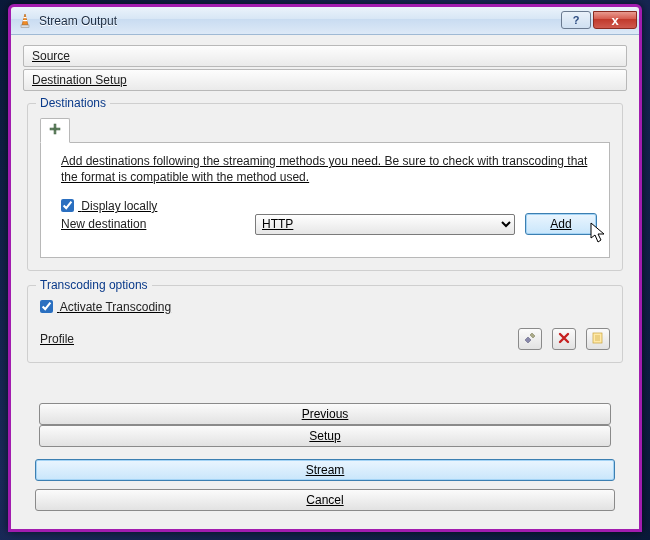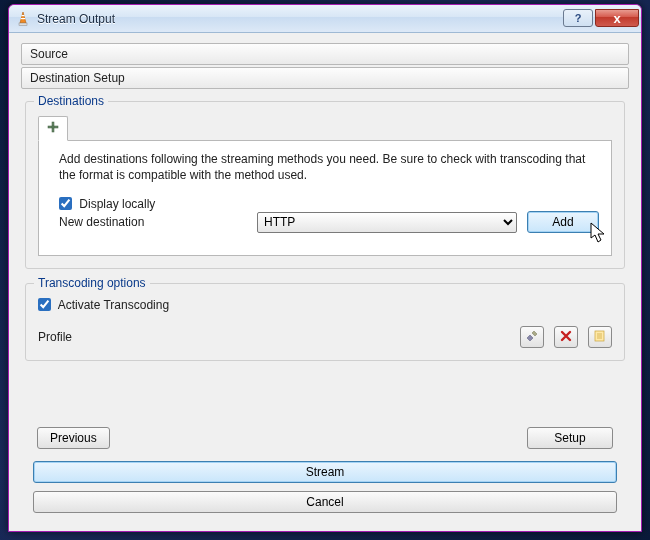--- a/index.html
+++ b/index.html
@@ -13,21 +13,21 @@
     overflow: hidden;
     position: relative;
   }
   .window {
     position: absolute;
     left: 8px;
     top: 4px;
     width: 634px;
     height: 528px;
     background: #f0f0f0;
-    border: 1px solid #a21caf;
+    border: 3px solid #a21caf;
     border-radius: 6px 6px 0 0;
     box-shadow: 0 0 8px rgba(0,0,0,0.6);
     display: flex;
     flex-direction: column;
   }
   .titlebar {
     height: 28px;
     background: linear-gradient(to bottom, #ebf3fb 0%, #d7e6f5 45%, #c9dcf1 46%, #dde9f7 100%);
     border-bottom: 1px solid #9fb9d4;
     border-radius: 6px 6px 0 0;
@@ -61,20 +61,21 @@
     color: #fff; border-color:#8a2a20;
     border-radius: 0 0 3px 3px;
   }
   .win-close-x { font-family: Arial; font-weight:bold; font-size:13px;}
   .client {
     flex: 1;
     background: #f0f0f0;
     padding: 10px 12px 8px 12px;
     display: flex;
     flex-direction: column;
+    text-decoration: underline;
   }
   .section-header {
     border: 1px solid #b8b8b8;
     background: linear-gradient(#fdfdfd,#eaeaea);
     padding: 3px 8px;
     border-radius: 2px;
     margin-bottom: 2px;
     font-size: 12px;
     color: #222;
   }
@@ -157,20 +158,21 @@
   .footer {
     display: flex;
     gap: 8px;
     padding: 6px 12px 10px 12px;
     justify-content: flex-start;
     flex-direction: column;
   }
   .nav-row {
     display: flex;
     padding: 6px 16px;
+    flex-direction: column;
   }
   .cursor-pointer {
     position: absolute;
     pointer-events: none;
   }
 </style>
 </head>
 <body>
 
 <div class="window">

